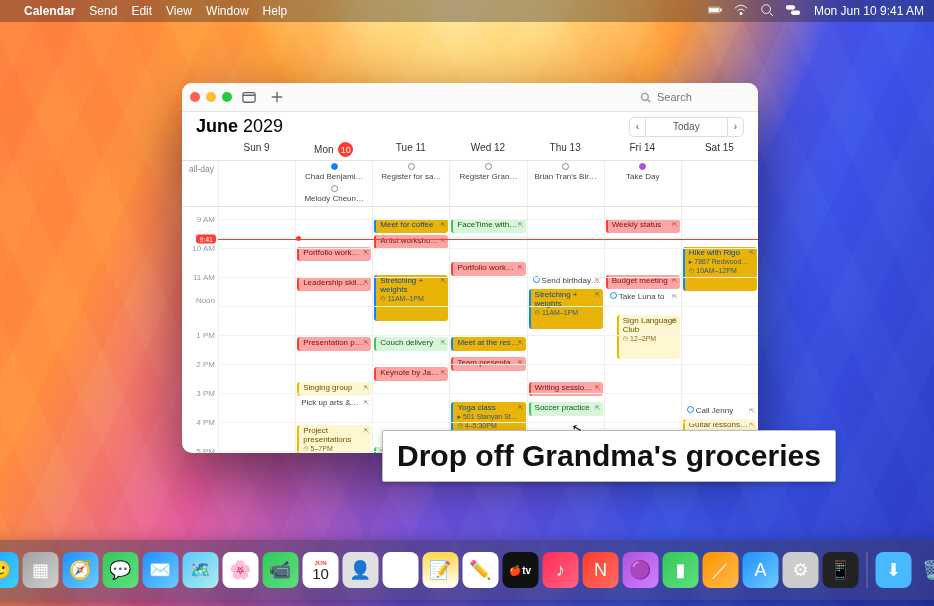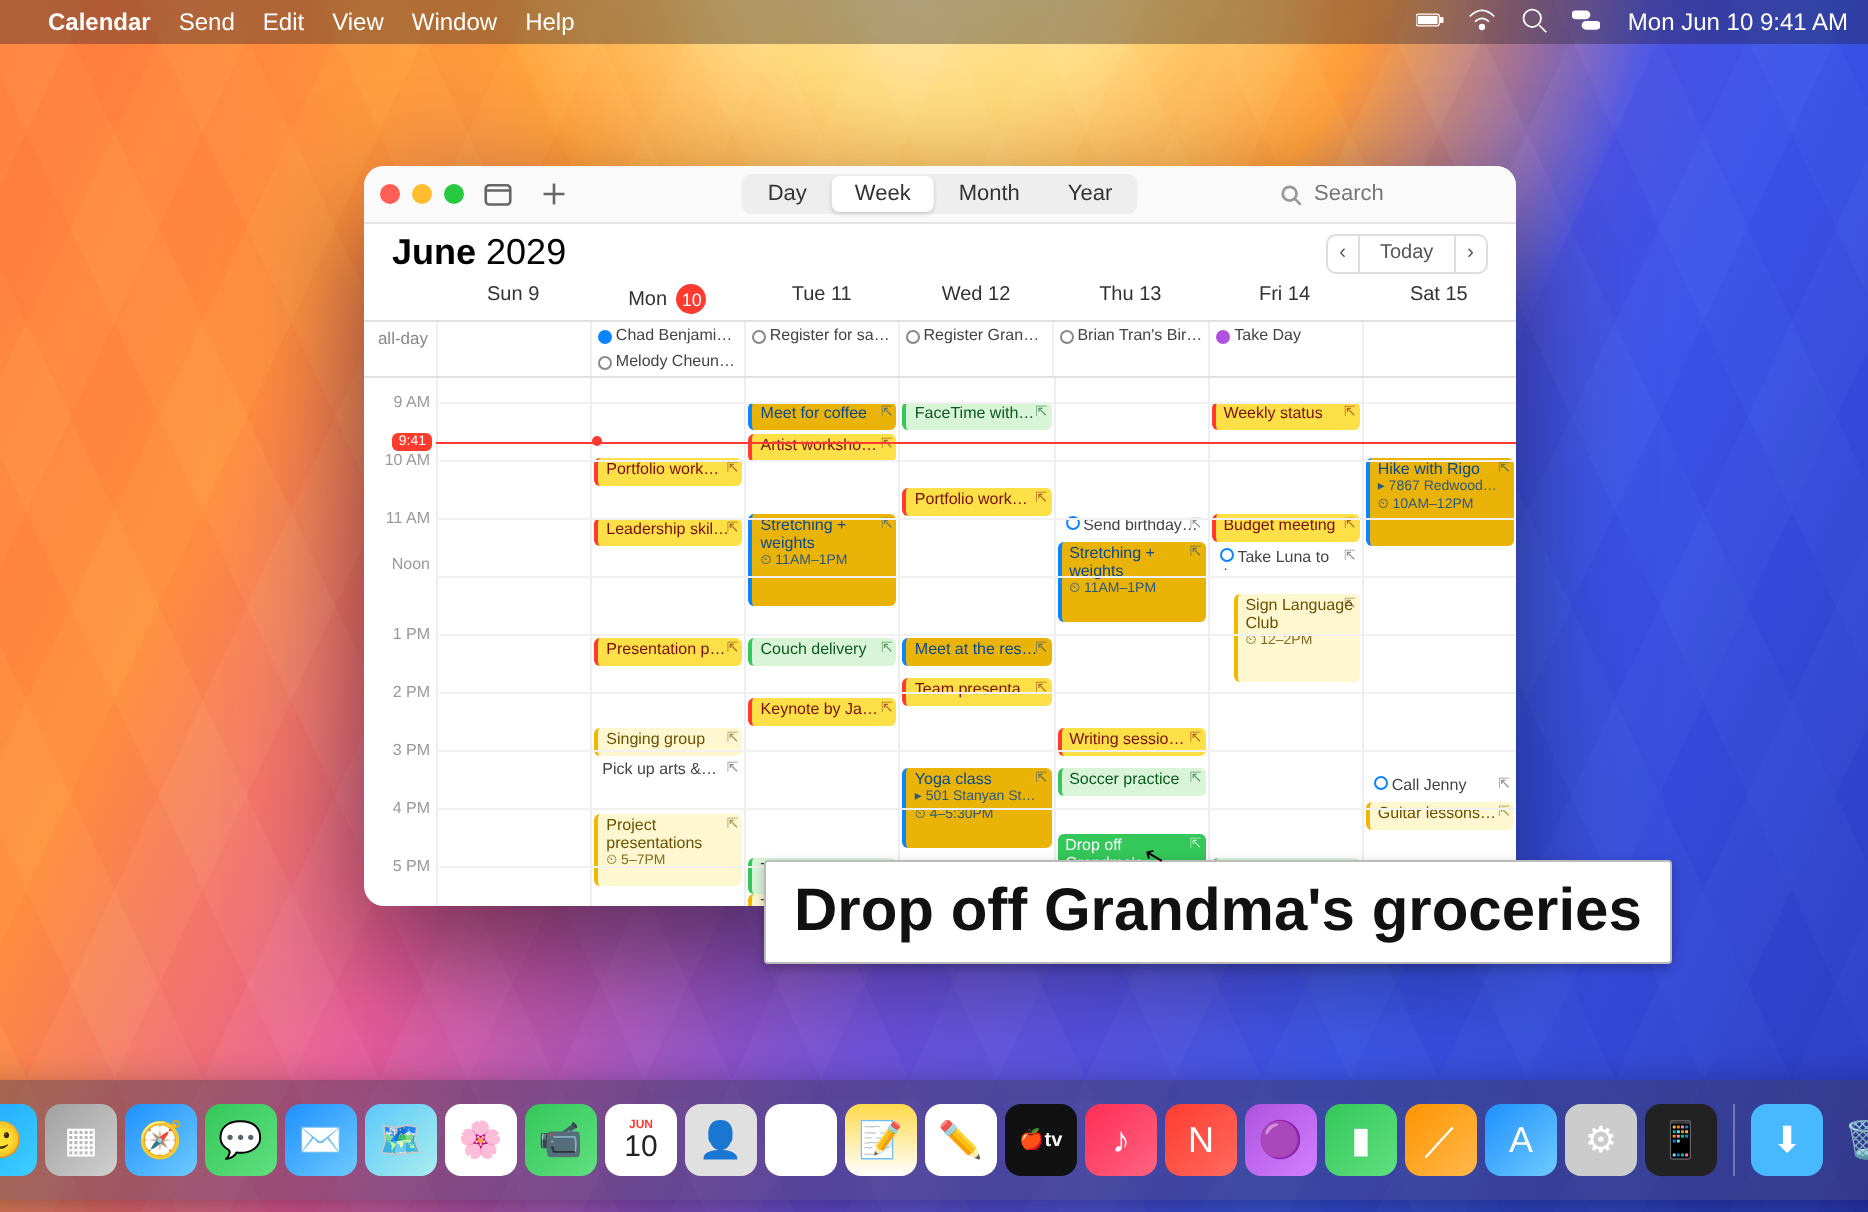--- a/index.html
+++ b/index.html
@@ -137,21 +137,21 @@
   }
   .month-title { font-size:18px; font-weight:300; letter-spacing:0; }
   .month-title b { font-weight:700; }
   .nav-group { display:flex; align-items:center; }
   .nav-group button {
     border:1px solid #ddd; background:#fff; font-size:10px; color:#555;
     height:20px; padding:0 6px;
   }
   .nav-group button:first-child{border-radius:5px 0 0 5px; border-right:none;}
   .nav-group button:last-child{border-radius:0 5px 5px 0; border-left:none;}
-  .nav-group .today-btn { padding:0 10px; }
+  .nav-group .today-btn { padding:0 27px; }
 
   
   .day-headers {
     display:grid;
     grid-template-columns: 36px repeat(7, 1fr);
     font-size:10px;
     color:#333;
     border-bottom:1px solid #e2e2e2;
   }
   .day-headers > div { text-align:center; padding:3px 0; }
@@ -214,22 +214,22 @@
     box-sizing:border-box;
   }
   .event .sub { font-size:7px; opacity:0.85; display:block; }
   .event .link-icon { position:absolute; top:1px; right:2px; font-size:7px; opacity:0.6; }
 
   
   .c-yellow   { background:#fff7d0; border-left:2.5px solid #f2b500; color:#6b5100; }
   .c-green    { background:#d8f5d8; border-left:2.5px solid #34c759; color:#0a5a1e; }
   .c-green-s  { background:#34c759; color:#fff; }
   .c-blue     { background:#eab308; border-left:2.5px solid #0a84ff; color:#0a4890; }
-  .c-red      { background:#fde047; border-left:2.5px solid #ff3b30; color:#7a100c; }
-  .c-outline  { background:#fff; color:#444; }
+  .c-red      { background:#fca5a5; border-left:2.5px solid #ff3b30; color:#7a100c; }
+  .c-outline  { background:#fff; color:#444;flex-direction:column; }
 
   
   .callout {
     position:absolute;
     left:382px; top:430px;
     background:#fff; border:1px solid #bbb;
     padding:8px 14px; font-size:30px; font-weight:700; color:#111;
     border-radius:2px;
     z-index:20;
     box-shadow: 0 2px 6px rgba(0,0,0,0.25);
@@ -290,26 +290,20 @@
           <line x1="1" y1="6" x2="15" y2="6"></line>
         </svg>
     </div>
     <div class="tb-icon">
       <svg viewBox="0 0 16 16">
           <line x1="8" y1="2" x2="8" y2="14"></line>
           <line x1="2" y1="8" x2="14" y2="8"></line>
         </svg>
     </div>
 
-    <div class="view-seg">
-      <button>Day</button>
-      <button class="active">Week</button>
-      <button>Month</button>
-      <button>Year</button>
-    </div>
 
     <div class="search-wrap">
       <svg viewBox="0 0 16 16">
           <circle cx="7" cy="7" r="5"></circle>
           <line x1="11" y1="11" x2="15" y2="15"></line>
         </svg>
       <input type="text" placeholder="Search" style="">
     </div>
   </div>
 

